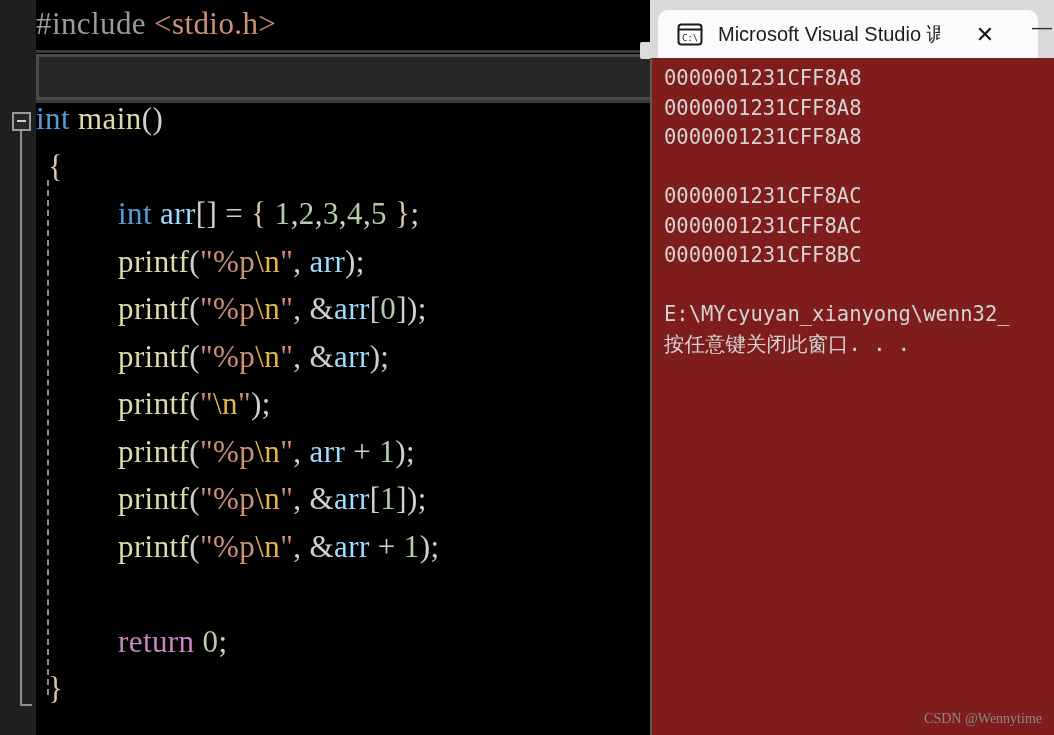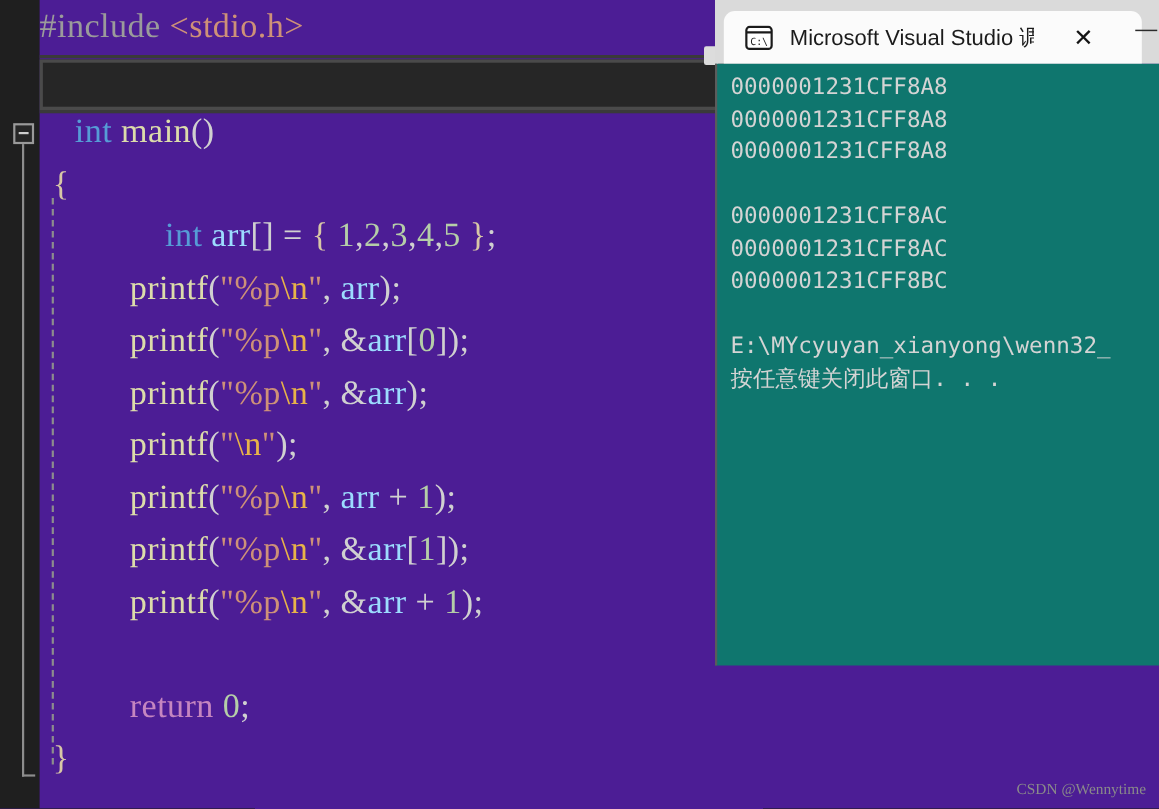--- a/index.html
+++ b/index.html
@@ -8,21 +8,21 @@
     overflow: hidden;
     background: #1e1e1e;
     font-family: "Liberation Sans", sans-serif;
   }
   #root { position: relative; width: 1054px; height: 735px; overflow: hidden; }
 
   
   #editor {
     position: absolute; left: 0; top: 0;
     width: 1054px; height: 735px;
-    background: #4c1d95;
+    background: #000000;
   }
   #gutter {
     position: absolute; left: 0; top: 0;
     width: 36px; height: 735px;
     background: #1f1f1f;
   }
   
   #fold-box {
     position: absolute; left: 12px; top: 112px;
     width: 19px; height: 19px;
@@ -84,21 +84,21 @@
   
   #editor-scroll-thumb {
     position: absolute; left: 640px; top: 42px;
     width: 13px; height: 17px;
     background: #dcdcdc; border-radius: 2px;
   }
 
   
   .t-pre   { color: #9b9b9b; }
   .t-inc   { color: #ce9178; }
-  .t-kw    { color: #569cd6; margin-left: 32px; }
+  .t-kw    { color: #569cd6; }
   .t-ctl   { color: #c586c0; }
   .t-fn    { color: #dcdcaa; }
   .t-var   { color: #9cdcfe; }
   .t-num   { color: #b5cea8; }
   .t-str   { color: #ce9178; }
   .t-esc   { color: #e8b349; }
   .t-punc  { color: #d0d0d0; }
   .t-brace { color: #d8c7a6; }
   .t-op    { color: #d0d0d0; }
 
@@ -146,22 +146,22 @@
   }
   #window-minimize {
     position: absolute; right: 2px; top: 22px;
     width: 20px; height: 16px;
     color: #2b2b2b; font-size: 20px;
     font-family: "Liberation Sans", sans-serif;
     line-height: 10px;
   }
   #console-body {
     position: absolute; left: 0; top: 58px;
-    width: 404px; height: 547px;
-    background: #0f766e;
+    width: 404px; height: 677px;
+    background: #7f1d1d;
     border-left: 2px solid #5b5b5b;
     overflow: hidden;
   }
   #console-text {
     position: absolute; left: 12px; top: 6px;
     font-family: "DejaVu Sans Mono", monospace;
     font-size: 20.5px;
     line-height: 29.5px;
     color: #d4d4d4;
     white-space: pre;

